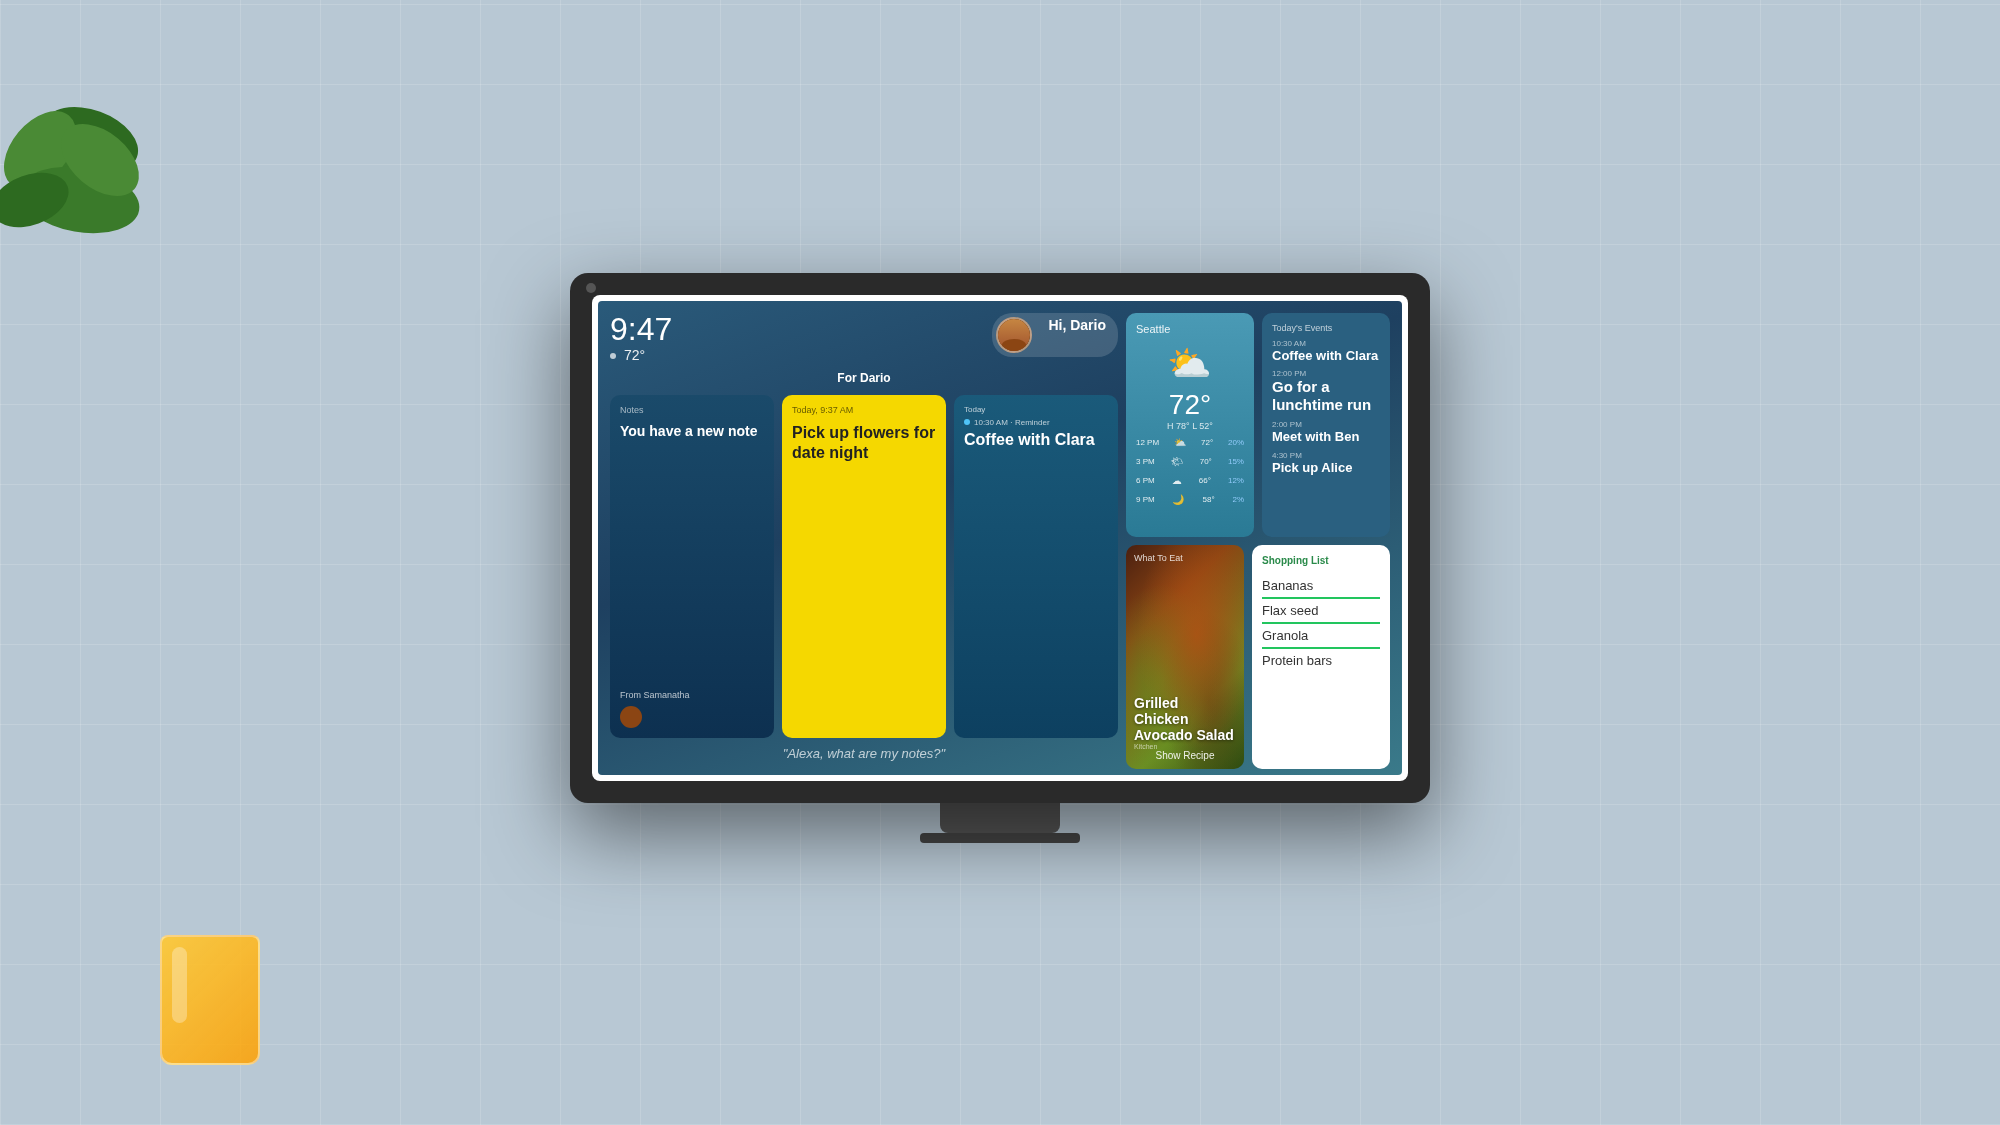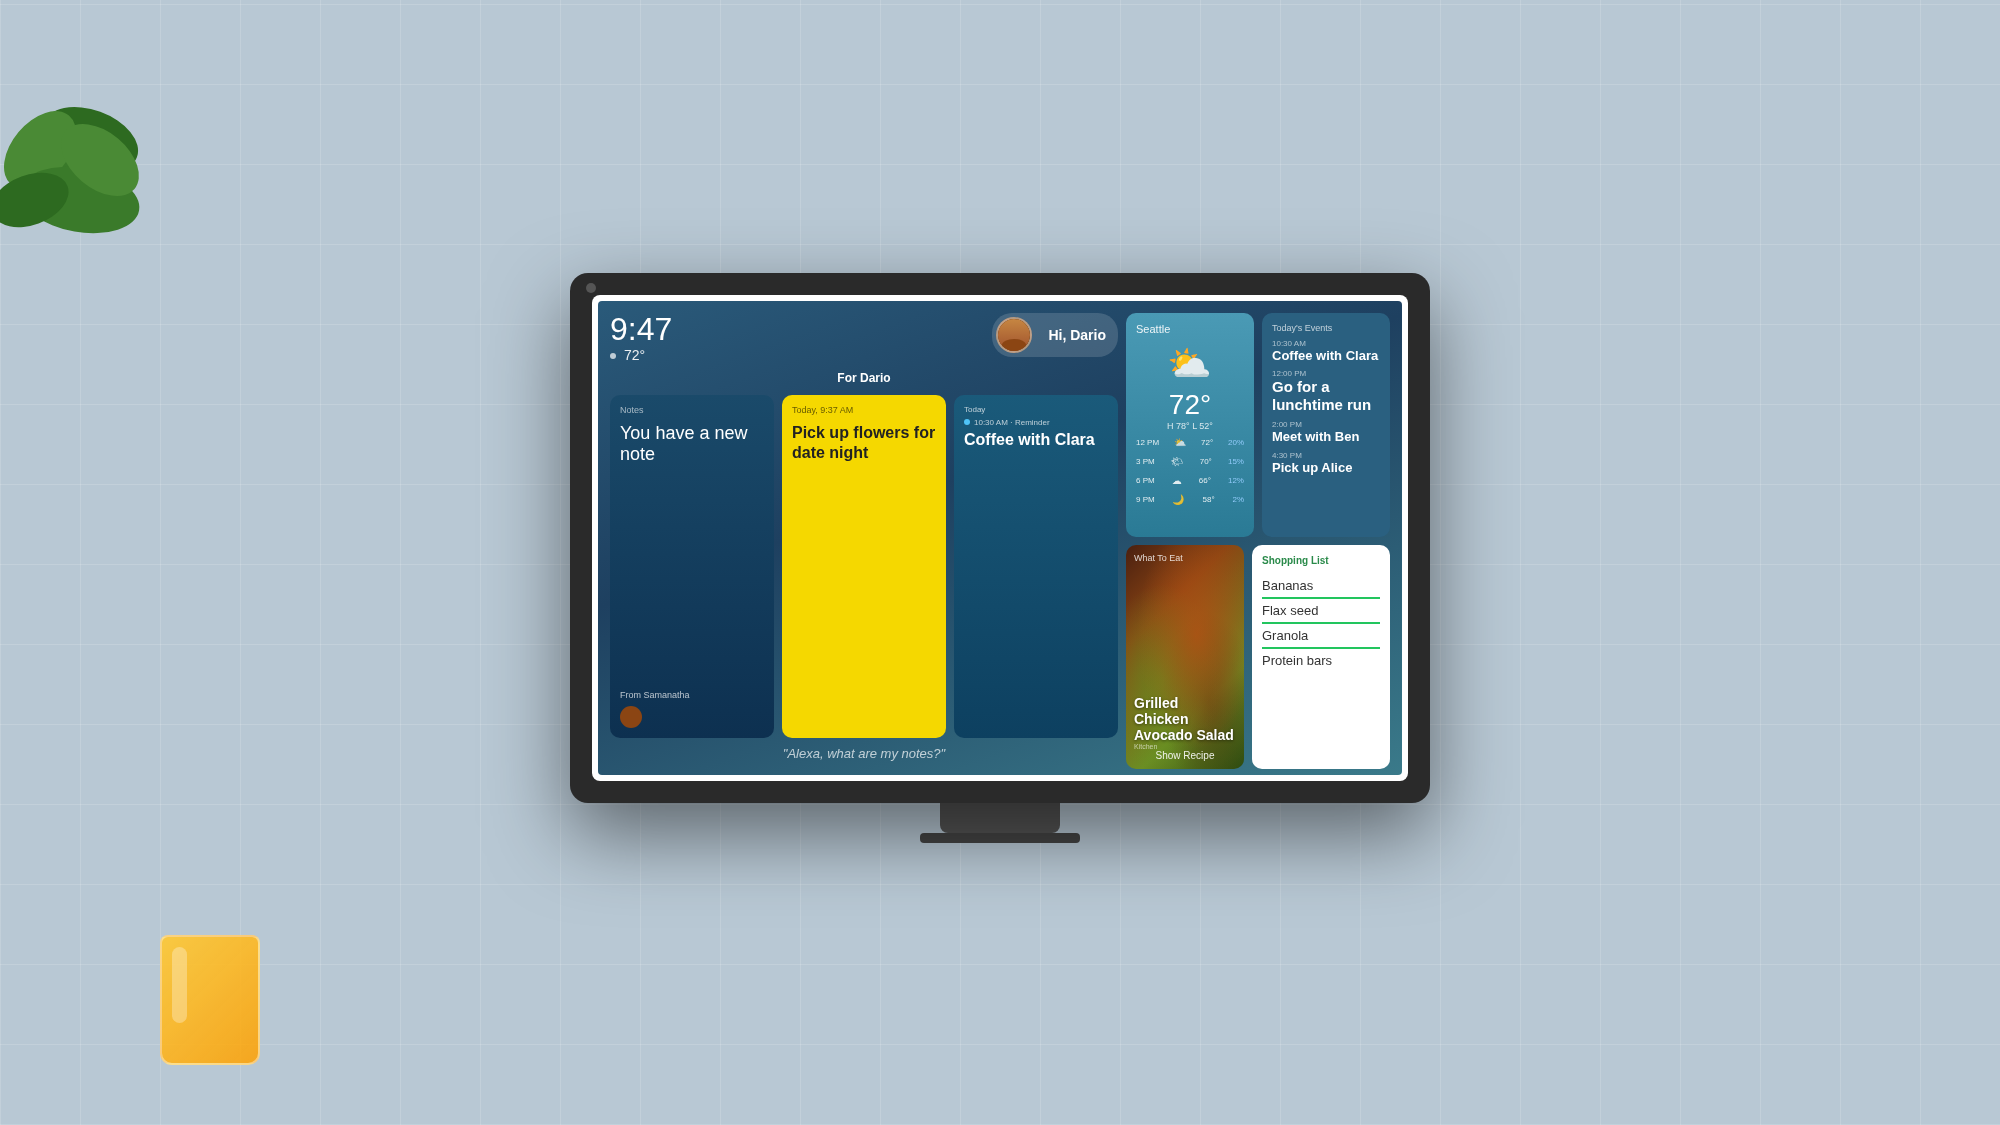--- a/index.html
+++ b/index.html
@@ -165,21 +165,20 @@
       width: 6px;
       height: 6px;
       background: rgba(255,255,255,0.7);
       border-radius: 50%;
       margin-right: 4px;
       vertical-align: middle;
     }
 
     .user-greeting {
       display: flex;
-      align-items: center;
       gap: 16px;
       background: rgba(255,255,255,0.15);
       border-radius: 20px;
       padding: 4px 12px 4px 4px;
     }
     .avatar {
       width: 36px;
       height: 36px;
       border-radius: 50%;
       background: linear-gradient(135deg, #8B4513, #5a2d00);
@@ -237,22 +236,22 @@
       display: flex;
       flex-direction: column;
     }
     .card-label {
       font-size: 9px;
       color: rgba(255,255,255,0.6);
       text-transform: none;
       margin-bottom: 8px;
     }
     .card-notes-title {
-      font-size: 18px;
-      font-weight: 400;
+      font-size: 14px;
+      font-weight: 700;
       color: white;
       line-height: 1.2;
       flex: 1;
     }
     .card-notes-from {
       font-size: 9px;
       color: rgba(255,255,255,0.7);
       margin-top: 4px;
     }
     .card-notes-avatar {

